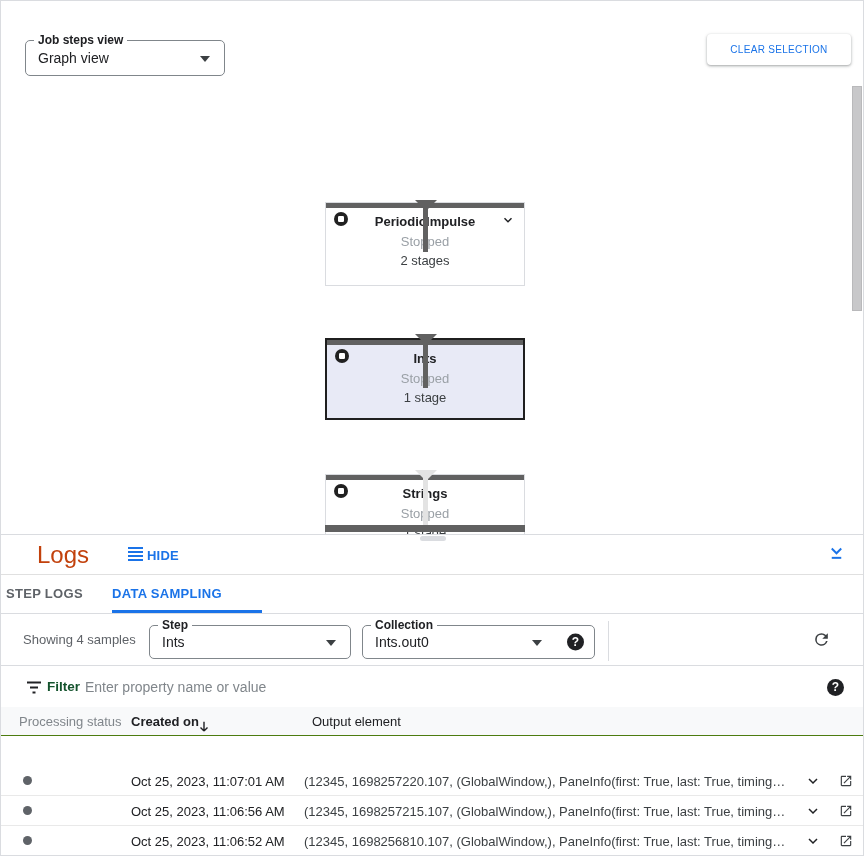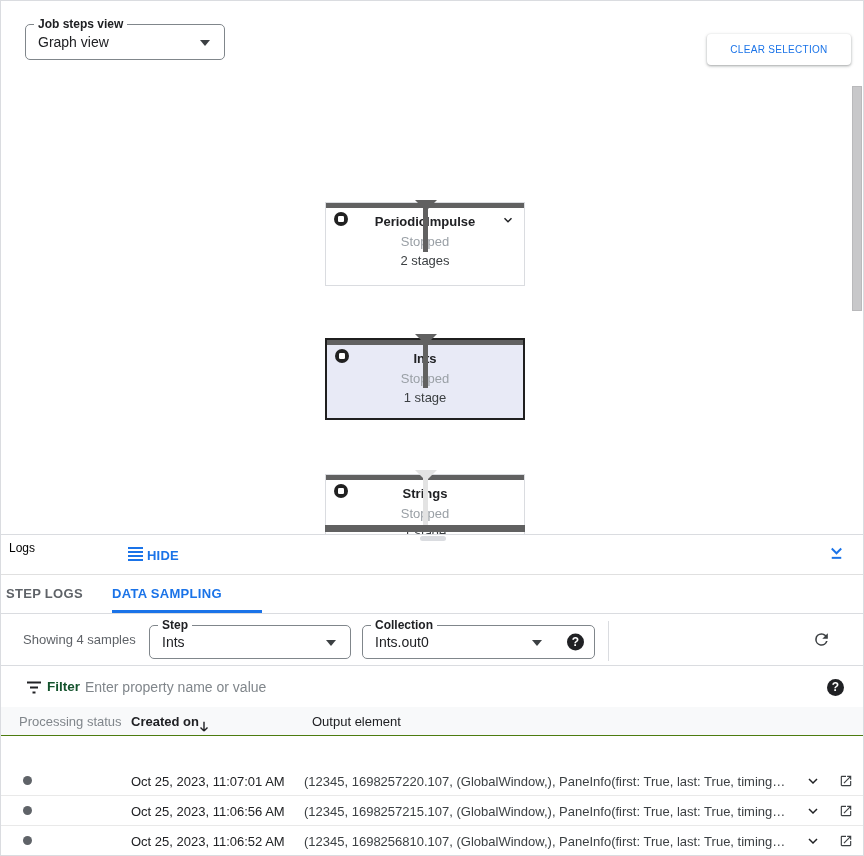--- a/index.html
+++ b/index.html
@@ -4,21 +4,21 @@
 <style>
   * { box-sizing: border-box; margin: 0; padding: 0; }
   body { background:#fff; font-family:"Liberation Sans", "DejaVu Sans", sans-serif; }
   .page { position:relative; width:864px; height:856px; background:#fff; border:1px solid #dadce0; overflow:hidden; }
 
   
   .select-outlined { position:absolute; border:1px solid #80868b; border-radius:5px; background:#fff; cursor:pointer; }
   .select-outlined .flabel { position:absolute; top:-8px; left:8px; background:#fff; padding:0 4px; font-size:12px; font-weight:bold; color:#202124; line-height:14px; }
   .select-outlined .fvalue { position:absolute; left:12px; top:50%; transform:translateY(-50%); font-size:14px; color:#202124; white-space:nowrap; }
   .caret { position:absolute; right:14px; top:50%; margin-top:-2px; width:0; height:0; border-left:5px solid transparent; border-right:5px solid transparent; border-top:6px solid #3c4043; }
-  #job-steps-select { left:24px; top:23px; width:200px; height:36px; }
+  #job-steps-select { left:24px; top:39px; width:200px; height:36px; }
 
   .clear-btn { position:absolute; left:706px; top:33px; width:144px; height:31px; background:#fff; border:none; border-radius:4px;
     box-shadow:0 1px 2px rgba(60,64,67,.3), 0 1px 3px 1px rgba(60,64,67,.15); color:#1a73e8; font-size:10px; font-weight:normal;
     letter-spacing:.3px; font-family:inherit; cursor:pointer; }
 
   
   .graph-canvas { position:absolute; left:1px; top:86px; width:850px; height:446px; }
   .node { position:absolute; left:323px; width:200px; background:#fff; border:1px solid #dadce0; text-align:center; cursor:pointer; }
   .node .topbar { position:absolute; top:0; left:0; right:0; height:5px; background:#616161; }
   .node .body { padding-top:11px; }
@@ -37,21 +37,21 @@
   .arrow-light { border-top-color:#e3e3e3; }
   #edge1-stem { top:199px; height:52px; } #edge1-arrow { top:199px; }
   #edge2-stem { top:333px; height:54px; } #edge2-arrow { top:333px; }
   #edge3-stem { top:469px; height:55px; } #edge3-arrow { top:469px; }
   .partial-node-bar { position:absolute; left:323px; top:524px; width:200px; height:7px; background:#616161; }
   .v-scrollbar { position:absolute; left:851px; top:85px; width:10px; height:225px; background:#c8c8ca; border:1px solid #b9b9bb; }
 
   
   .logs-panel { position:absolute; left:0; top:533px; width:862px; height:321px; border-top:1px solid #dadce0; background:#fff; }
   .resize-handle { position:absolute; left:419px; top:1px; width:26px; height:5px; background:#dadce0; border-radius:3px; cursor:ns-resize; }
-  .logs-title { position:absolute; left:8px; top:6px; font-size:12px; color:#000000; }
+  .logs-title { position:absolute; left:36px; top:6px; font-size:24px; color:#c2410c; }
   .hide-btn { position:absolute; left:127px; top:11px; display:flex; align-items:center; gap:4px; color:#1a73e8; font-size:13px; font-weight:bold; letter-spacing:.2px; cursor:pointer; background:none; border:none; font-family:inherit; }
   .collapse-btn { position:absolute; left:826px; top:8px; cursor:pointer; background:none; border:none; }
   .hr1 { position:absolute; left:0; top:39px; width:100%; border-top:1px solid #e0e0e0; }
   .tab { position:absolute; top:40px; height:38px; line-height:38px; font-size:13px; font-weight:bold; letter-spacing:.3px; cursor:pointer; }
   .tab-inactive { left:5px; width:106px; color:#5f6368; }
   .tab-active { left:111px; width:150px; color:#1a73e8; }
   .tab-active .underline { position:absolute; left:0; right:0; bottom:0; height:3px; background:#1a73e8; }
   .hr2 { position:absolute; left:0; top:78px; width:100%; border-top:1px solid #dadce0; }
 
   .showing-text { position:absolute; left:22px; top:97px; font-size:13px; color:#5f6368; }

